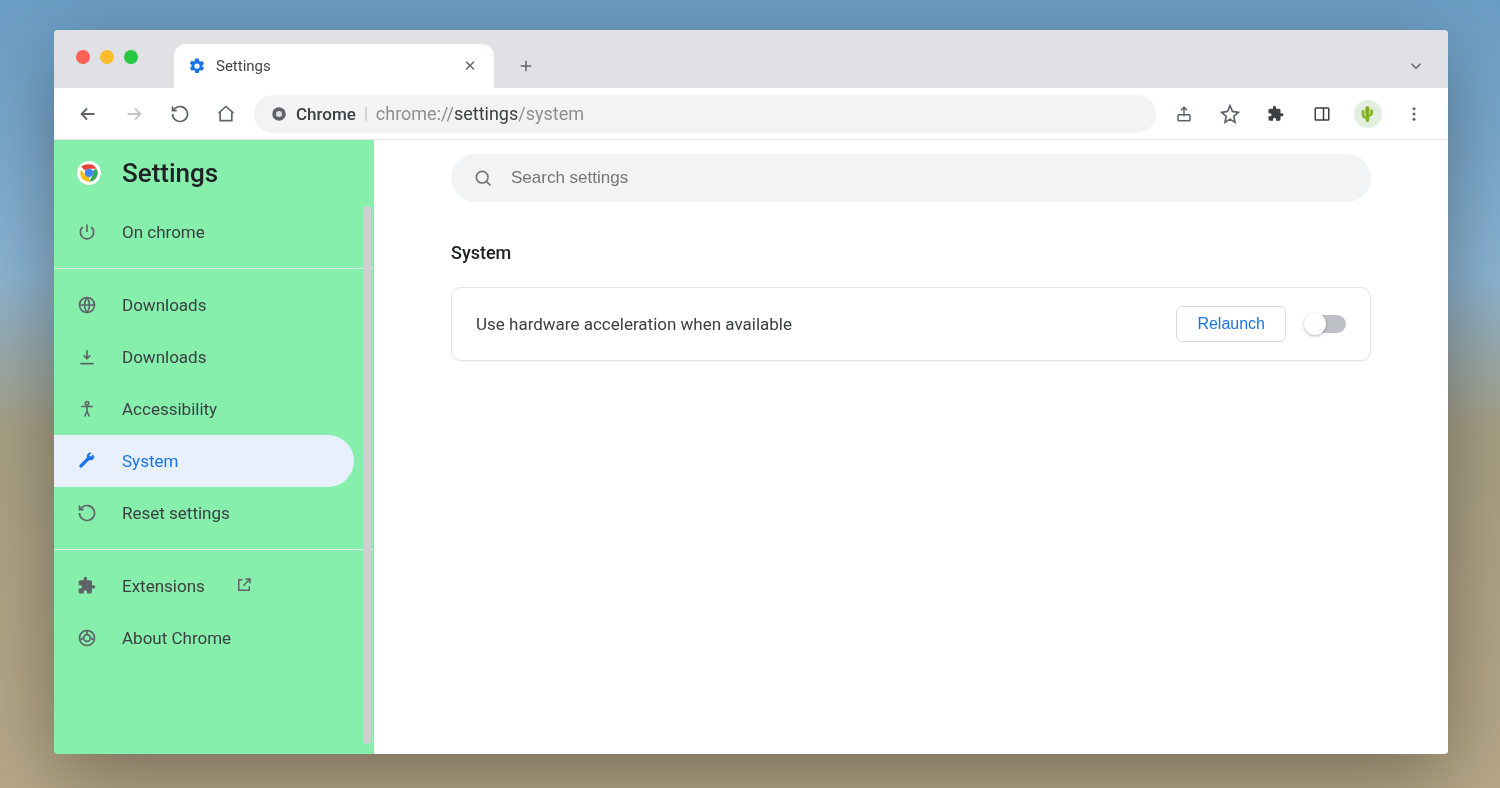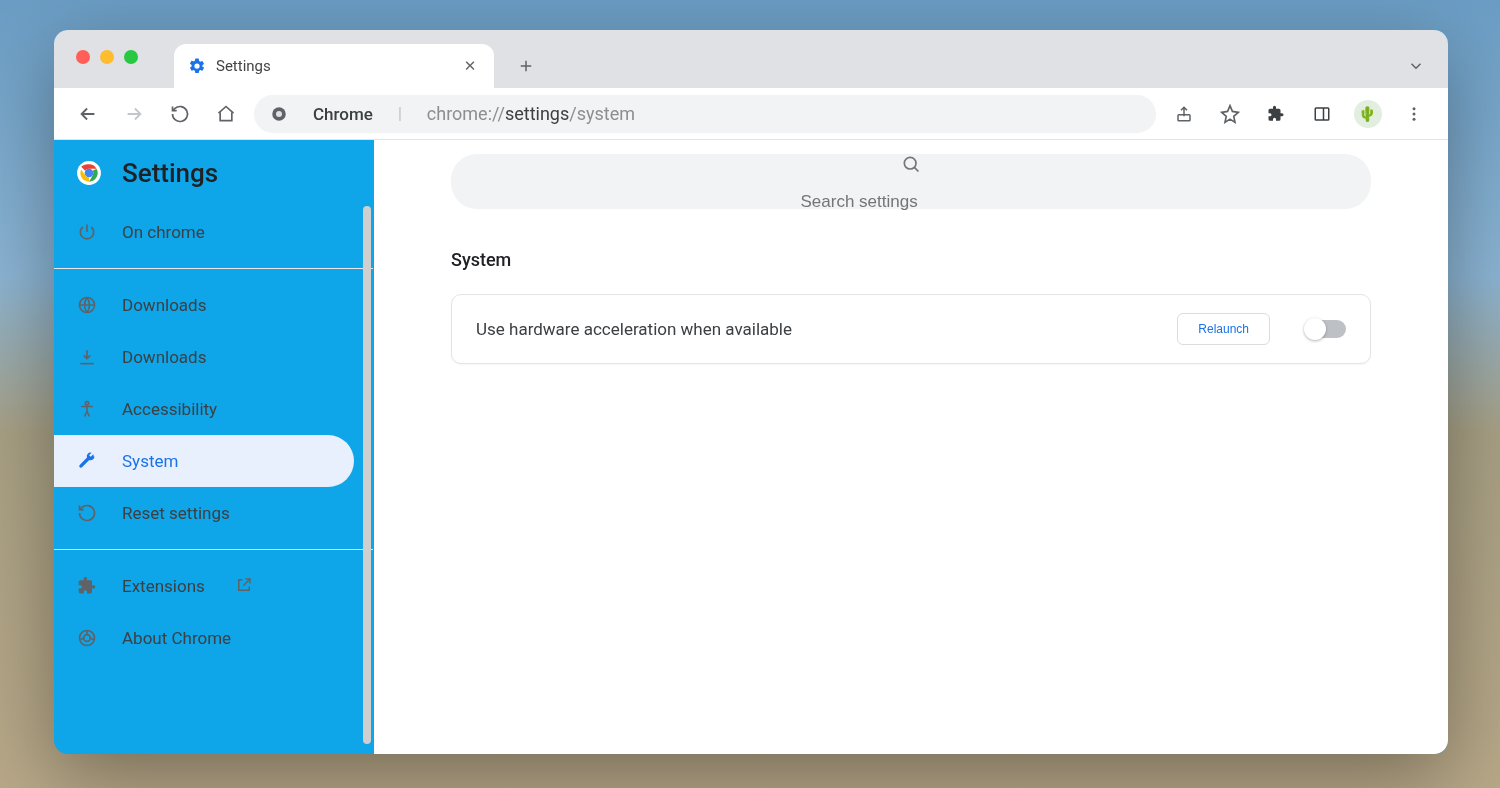--- a/index.html
+++ b/index.html
@@ -4,22 +4,22 @@
 <style>
   * { box-sizing: border-box; margin: 0; padding: 0; }
   html, body { width: 1500px; height: 788px; overflow: hidden; font-family: -apple-system, BlinkMacSystemFont, "Segoe UI", Roboto, Arial, sans-serif; }
   body {
     background: linear-gradient(to bottom, #6b9dc4 0%, #8bb4d3 35%, #a8a084 55%, #b8a888 100%);
   }
   .window {
     position: absolute;
     top: 30px; left: 54px;
     width: 1394px; height: 724px;
-    background: #0ea5e9;
-    border-radius: 14px;
+    background: #86efac;
+    border-radius: 4px;
     box-shadow: 0 24px 80px rgba(0,0,0,0.35);
     overflow: hidden;
     display: flex;
     flex-direction: column;
   }
   
   .titlebar {
     height: 58px;
     background: #dfe1e5;
     display: flex;
@@ -70,21 +70,21 @@
     gap:10px;
     border-bottom:1px solid #e4e4e4;
   }
   .tbtn {
     width:36px; height:36px; display:flex; align-items:center; justify-content:center;
     color:#5f6368; border-radius:50%;
   }
   .tbtn.disabled { color:#bdc1c6; }
   .omnibox {
     flex:1; height:38px; background:#f1f3f4; border-radius:20px;
-    display:flex; align-items:center; padding:0 16px; gap:25px;
+    display:flex; align-items:center; padding:0 16px; gap:8px;
     color:#5f6368;
   }
   .omni-app { color:#3c4043; font-size:17px; font-weight:500;}
   .omni-sep { color:#c0c0c0; }
   .omni-url { color:#8e8e8e; font-size:18px; }
   .omni-url .strong { color:#3c4043; }
   .avatar {
     width:28px; height:28px; border-radius:50%; background:#e2efe0;
     display:flex; align-items:center; justify-content:center; font-size:15px;
   }
@@ -132,52 +132,50 @@
     background:#cfcfcf; border-radius:4px;
   }
   
   .main {
     flex:1; display:flex; flex-direction:column; align-items:center;
     padding:14px 40px;
     background:#fff;
   }
   .searchbar {
     width:920px; max-width:100%;
-    height:55px; background:#f1f3f4; border-radius:26px;
+    height:48px; background:#f1f3f4; border-radius:26px;
     display:flex; align-items:center; gap:18px;
     padding:0 22px;
-    flex-direction:column;
   }
   .searchbar input {
     border:none; background:transparent; outline:none;
     font-size:17px; color:#5f6368; flex:1;
   }
   .section-title {
     width:920px; max-width:100%;
     font-size:18px; color:#202124; font-weight:500;
     margin-top:40px;
   }
   .card {
     width:920px; max-width:100%;
     margin-top:24px;
     border:1px solid #e4e4e4; border-radius:10px;
     box-shadow:0 1px 2px rgba(0,0,0,0.04);
     background:#fff;
   }
   .row {
     display:flex; align-items:center;
     padding:18px 24px;
-    gap:16px;
     font-size:17px; color:#3c4043;
   }
   .row + .row { border-top:1px solid #ececec; }
   .row .label { flex:1; }
   .relaunch {
     border:1px solid #dadce0; background:#fff; color:#1a73e8;
-    font-size:12px; font-weight:500;
+    font-size:16px; font-weight:500;
     padding:8px 20px; border-radius:6px; cursor:pointer;
   }
   .switch {
     width:40px; height:18px; border-radius:10px; background:#bdc1c6;
     position:relative; cursor:pointer; margin-left:20px;
   }
   .switch .knob {
     position:absolute; top:-2px; left:-2px;
     width:22px; height:22px; border-radius:50%;
     background:#fff; box-shadow:0 1px 3px rgba(0,0,0,0.3);

